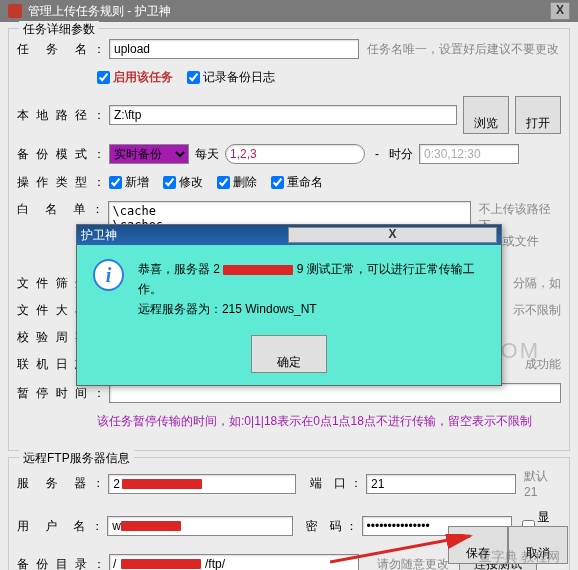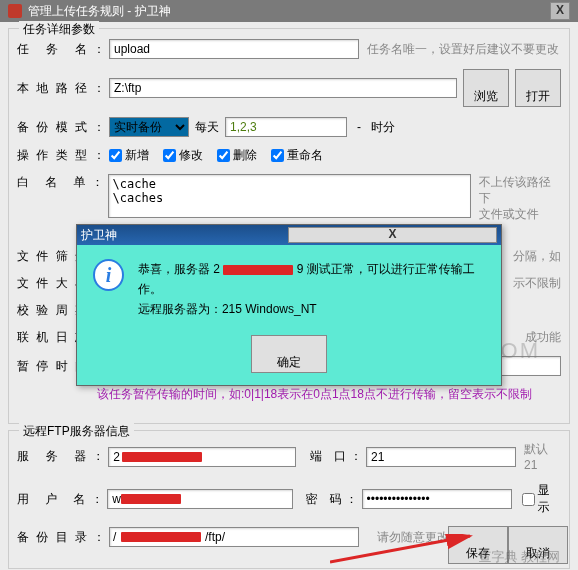--- a/index.html
+++ b/index.html
@@ -8,21 +8,21 @@
 .titlebar .icon { width: 14px; height: 14px; background: #c0392b; border-radius: 2px; margin-right: 6px; display: inline-block; }
 .titlebar .title { flex: 1; }
 .titlebar .close { width: 20px; height: 18px; background: #bbb; border: 1px solid #888; text-align: center; line-height: 14px; font-weight: bold; color: #333; cursor: pointer; }
 .panel { margin: 6px 8px; border: 1px solid #ccc; padding: 10px 8px 10px 8px; position: relative; }
 .panel-title { position: absolute; top: -8px; left: 10px; background: #ececec; padding: 0 4px; }
 .row { display: flex; align-items: center; margin-bottom: 10px; }
 .label { width: 72px; text-align: justify; text-align-last: justify; margin-right: 4px; letter-spacing: 2px; }
 .colon { margin-right: 4px; }
 .hint { color: #888; margin-left: 8px; font-size: 12px; }
 input[type=text], input[type=password] { border: 1px solid #888; box-shadow: inset 1px 1px 2px rgba(0,0,0,.15); padding: 2px 4px; height: 20px; background: #fff; }
-select { border: 1px solid #888; height: 20px; background: #0369a1; }
+select { border: 1px solid #888; height: 20px; background: #a21caf; }
 textarea { border: 1px solid #888; box-shadow: inset 1px 1px 2px rgba(0,0,0,.15); padding: 2px 4px; background: #fff; resize: none; font-family: monospace; }
 .btn { background: #e0e0e0; border: 1px solid #888; padding: 18px 10px; height: 22px; cursor: pointer; }
 .chk { margin-right: 3px; vertical-align: middle; }
 .chklabel { margin-right: 14px; vertical-align: middle; }
 .redact { background: #dc2626; height: 10px; display: inline-block; border-radius: 1px; }
 .dialog { position: absolute; left: 76px; top: 224px; width: 426px; background: #5eead4; border: 1px solid #666; box-shadow: 2px 2px 6px rgba(0,0,0,.3); z-index: 10; }
 .dialog-title { background: linear-gradient(#1b4e8a,#2766b0); color: #fff; height: 20px; display: flex; align-items: center; padding: 0 4px; }
 .dialog-title span { flex: 1; }
 .dialog-title .xclose { width: 18px; height: 16px; background: #ddd; border: 1px solid #888; text-align: center; line-height: 12px; color: #333; cursor: pointer; font-weight: bold; }
 .dialog-body { padding: 14px 16px 10px 16px; display: flex; }
@@ -46,37 +46,44 @@
 <div class="panel">
   <div class="panel-title">任务详细参数</div>
 
   <div class="row">
     <span class="label">任 务 名</span>
       <span class="colon">：</span>
     <input type="text" style="width: 250px;" value="upload">
     <span class="hint">任务名唯一，设置好后建议不要更改</span>
   </div>
 
+  <div class="row" style="padding-left:80px">
+    <input type="checkbox" class="chk" checked="" style="">
+    <span class="chklabel" style="color:#b33;font-weight:bold">启用该任务</span>
+    <input type="checkbox" class="chk" checked="" style="">
+    <span class="chklabel">记录备份日志</span>
+  </div>
 
   <div class="row">
     <span class="label">本地路径</span>
       <span class="colon">：</span>
     <input type="text" style="flex: 1 1 0%;" value="Z:\ftp">
     <button class="btn" style="margin-left:6px">浏览</button>
     <button class="btn" style="margin-left:6px">打开</button>
   </div>
 
   <div class="row">
     <span class="label">备份模式</span>
       <span class="colon">：</span>
     <select style="width:80px"><option>实时备份</option></select>
     <span style="margin:0 6px">每天</span>
-    <input type="text" style="width: 122px; color: #4d7c0f;" value="1,2,3">
+    <input type="text" style="width: 140px; color: #be185d; border-radius: 10px;" value="1,2,3">
     <span style="margin:0 10px">-</span>
     <span style="margin-right:6px">时分</span>
+    <input type="text" style="width: 100px; color: rgb(170, 170, 170);" value="0:30,12:30">
   </div>
 
   <div class="row">
     <span class="label">操作类型</span>
       <span class="colon">：</span>
     <input type="checkbox" class="chk" checked="" style="">
       <span class="chklabel">新增</span>
     <input type="checkbox" class="chk" checked="" style="">
       <span class="chklabel">修改</span>
     <input type="checkbox" class="chk" checked="" style="">

